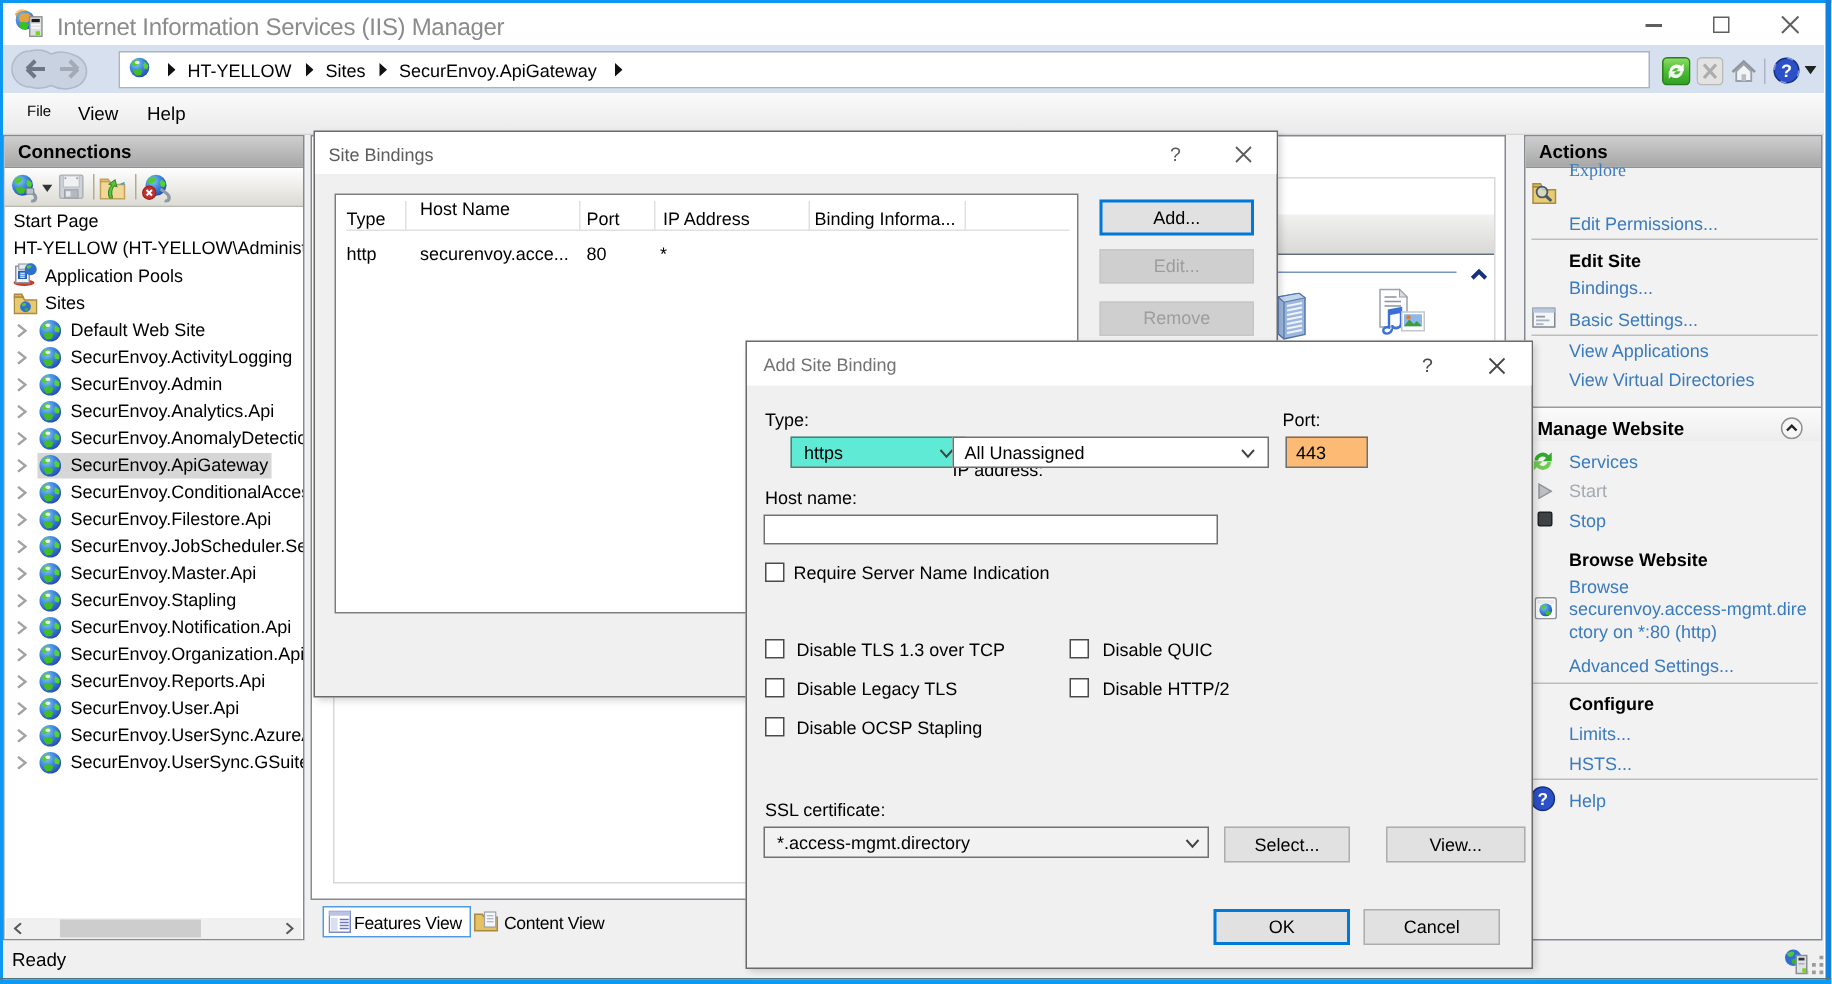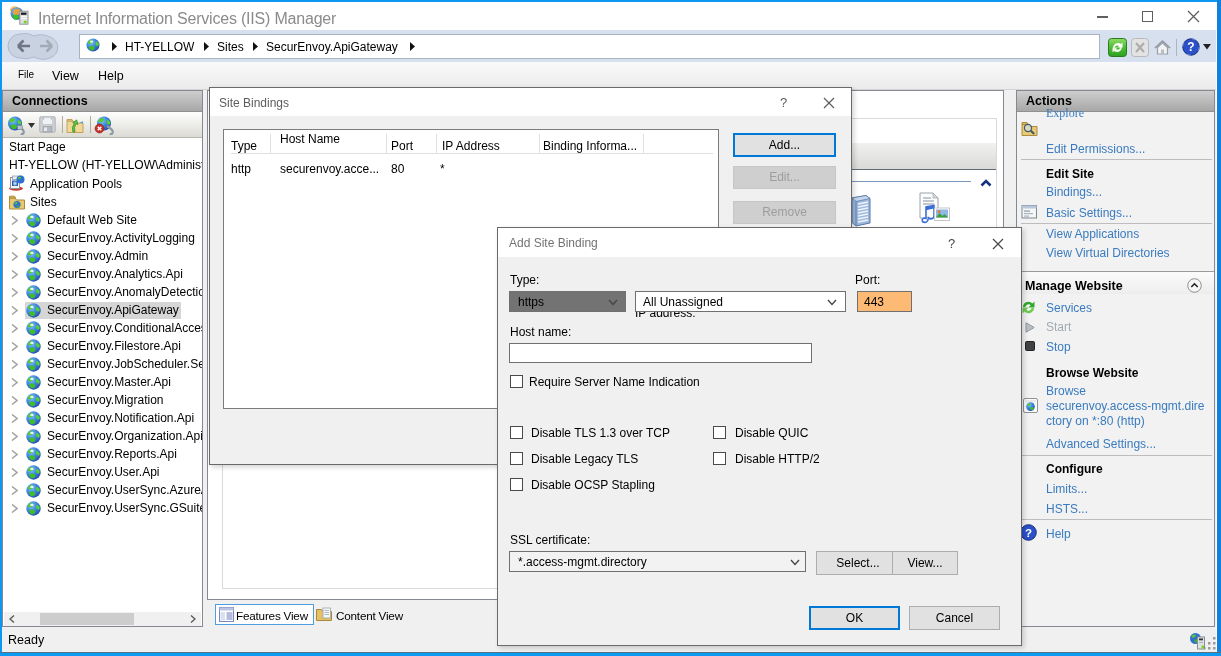--- a/index.html
+++ b/index.html
@@ -289,21 +289,21 @@
 <svg class="abs" style="left:8px; top:305px;" width="7" height="9" viewBox="0 0 7 9">
       <path d="M1 0.5 L6 4.5 L1 8.5" fill="none" stroke="#a2a2a2" stroke-width="1.5"></path>
     </svg>
 <svg class="abs" style="left:23px; top:301.5px;" width="15" height="15" viewBox="0 0 15 15">
 <circle cx="7.5" cy="7.5" r="7.2" fill="url(#gb)"></circle>
 <path d="M2 4.5 Q3.2 2.3 5.6 1.7 L7.6 3.4 L6.5 5.4 L3.9 6.4 L2.4 5.9z" fill="#52cc2e"></path>
 <path d="M11 3.6 l2.6 2.1 q0.4 2 -0.6 3 l-2.4 -0.6 l-0.5 -2.4z" fill="#55d230"></path>
 <path d="M2.9 9.3 l3.6 -1 l3 1.6 l-1 2.9 l-3.4 0.5 q-1.6 -1.6 -2.2 -4z" fill="#43bd25"></path>
 <ellipse cx="5.9" cy="3.9" rx="1.7" ry="1.2" fill="#fff" opacity="0.9"></ellipse>
 </svg>
-<div class="row" style="left:44px; top:300px; width:158px; height:18px; line-height:18px; overflow:hidden;">SecurEnvoy.Migration</div>
+<div class="row" style="left:44px; top:300px; width:158px; height:18px; line-height:18px; overflow:hidden;">SecurEnvoy.Stapling</div>
 <svg class="abs" style="left:8px; top:323px;" width="7" height="9" viewBox="0 0 7 9">
       <path d="M1 0.5 L6 4.5 L1 8.5" fill="none" stroke="#a2a2a2" stroke-width="1.5"></path>
     </svg>
 <svg class="abs" style="left:23px; top:319.5px;" width="15" height="15" viewBox="0 0 15 15">
 <circle cx="7.5" cy="7.5" r="7.2" fill="url(#gb)"></circle>
 <path d="M2 4.5 Q3.2 2.3 5.6 1.7 L7.6 3.4 L6.5 5.4 L3.9 6.4 L2.4 5.9z" fill="#52cc2e"></path>
 <path d="M11 3.6 l2.6 2.1 q0.4 2 -0.6 3 l-2.4 -0.6 l-0.5 -2.4z" fill="#55d230"></path>
 <path d="M2.9 9.3 l3.6 -1 l3 1.6 l-1 2.9 l-3.4 0.5 q-1.6 -1.6 -2.2 -4z" fill="#43bd25"></path>
 <ellipse cx="5.9" cy="3.9" rx="1.7" ry="1.2" fill="#fff" opacity="0.9"></ellipse>
 </svg>
@@ -534,21 +534,21 @@
 <div class="dtitle abs" style="left:0; top:0; width:523px; height:29px; background:#fff;">
 <span class="abs" style="left:11px; top:8px; color:#737373;">Add Site Binding</span>
 <span class="abs" style="left:450px; top:8px; color:#474747; font-size:13px;">?</span>
 <svg class="abs" style="left:494px; top:10px;" width="12" height="12" viewBox="0 0 12 12">
         <path d="M1 1 L11 11 M11 1 L1 11" stroke="#474747" stroke-width="1.2"></path>
       </svg>
 </div>
 <div class="abs" style="left:12px; top:45px;">Type:</div>
 <div class="abs" style="left:137px; top:45px;margin-top:33px;">IP address:</div>
 <div class="abs" style="left:357px; top:45px;">Port:</div>
-<div class="combo" style="left:11px; top:63px; width:117px; height:21px; background:#737373;">
+<div class="combo" style="left:29px; top:63px; width:117px; height:21px; background:#5eead4;">
       <span class="abs" style="left:8px; top:3px;">https</span>
       <svg class="abs" style="left:98px; top:7px;" width="10" height="7" viewBox="0 0 10 7">
         <path d="M1 1 L5 5.5 L9 1" fill="none" stroke="#444" stroke-width="1.3"></path>
       </svg>
     </div>
 <div class="combo" style="left:137px; top:63px; width:211px; height:21px; background:#fff;">
       <span class="abs" style="left:7px; top:3px;">All Unassigned</span>
       <svg class="abs" style="left:191px; top:7px;" width="10" height="7" viewBox="0 0 10 7">
         <path d="M1 1 L5 5.5 L9 1" fill="none" stroke="#444" stroke-width="1.3"></path>
       </svg>
@@ -571,21 +571,21 @@
 <div class="cb" style="left:12px; top:250px;"></div>
 <div class="abs" style="left:33px; top:250px;">Disable OCSP Stapling</div>
 <div class="abs" style="left:12px; top:305px;">SSL certificate:</div>
 <div class="combo" style="left:11px; top:323px; width:297px; height:21px; background:#f2f2f2;">
       <span class="abs" style="left:8px; top:3px;">*.access-mgmt.directory</span>
       <svg class="abs" style="left:280px; top:7px;" width="10" height="7" viewBox="0 0 10 7">
         <path d="M1 1 L5 5.5 L9 1" fill="none" stroke="#444" stroke-width="1.3"></path>
       </svg>
     </div>
 <div class="btn" style="left:318px; top:323px; width:84px; height:24px; line-height:22px;">Select...</div>
-<div class="btn" style="left:394px; top:323px; width:66px; height:24px; line-height:22px;">View...</div>
+<div class="btn" style="left:426px; top:323px; width:93px; height:24px; line-height:22px;">View...</div>
 <div class="btn focus" style="left:311px; top:378px; width:91px; height:24px; line-height:20px;">OK</div>
 <div class="btn" style="left:411px; top:378px; width:91px; height:24px; line-height:22px;">Cancel</div>
 </div>
 <div class="abs" style="left:0; top:0; width:1221px; height:2px; background:#0d96f2;"></div>
 <div class="abs" style="left:0; top:0; width:2px; height:656px; background:#0d96f2;"></div>
 <div class="abs" style="left:1217px; top:0; width:4px; height:656px; background:#1181dd;"></div>
 <div class="abs" style="left:0; top:651.6px; width:1221px; height:1px; background:#55707f;"></div>
 <div class="abs" style="left:0; top:652.5px; width:1221px; height:3.5px; background:#0d9af3;"></div>
 
 </body></html>

